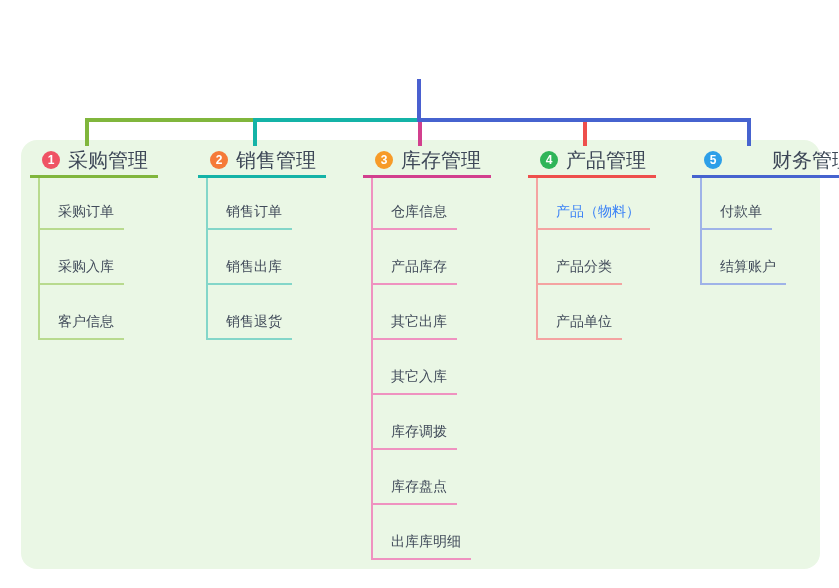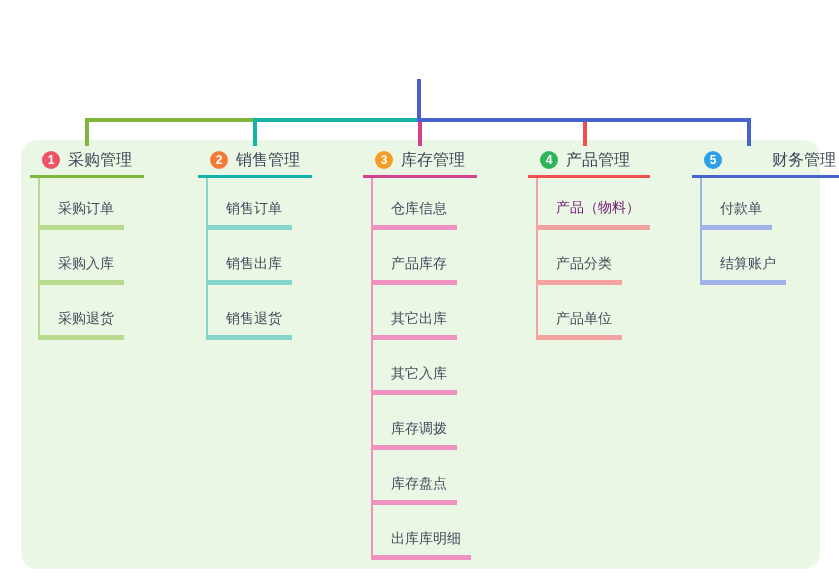--- a/index.html
+++ b/index.html
@@ -55,29 +55,29 @@
     line-height: 20px;
   }
   .badge {
     flex: 0 0 auto;
     width: 18px; height: 18px;
     border-radius: 50%;
     color: #fff;
     font-size: 12px; font-weight: bold;
     display: flex; align-items: center; justify-content: center;
   }
-  .branch-label { font-size: 16px; color: #3d4757; white-space: nowrap; text-align: center; }
+  .branch-label { font-size: 20px; color: #3d4757; white-space: nowrap; text-align: center; }
 
   .branch-items { margin-left: 8px; border-left: 2px solid #ccc; }
   .branch-item { height: 55px; display: flex; align-items: flex-end; }
   .branch-item:first-child { height: 52px; }
   .item-label {
     display: inline-block;
     padding: 0 10px 8px 18px;
-    border-bottom: 5px solid #7f1d1d;
+    border-bottom: 2px solid #7f1d1d;
     font-size: 14px;
     color: #414b5a;
     line-height: 18px;
     white-space: nowrap;
   }
 </style>
 </head>
 <body>
 
 <div id="canvas">
@@ -100,21 +100,21 @@
         <span class="branch-label" style="color: rgb(61, 71, 87);">采购管理</span>
       </div>
       <div class="branch-items" style="border-left-color: rgb(184, 218, 142);">
         <div class="branch-item">
           <span class="item-label" style="border-bottom-color: rgb(184, 218, 142); color: rgb(65, 75, 90);">采购订单</span>
         </div>
         <div class="branch-item">
           <span class="item-label" style="border-bottom-color: rgb(184, 218, 142); color: rgb(65, 75, 90);">采购入库</span>
         </div>
         <div class="branch-item">
-          <span class="item-label" style="border-bottom-color: rgb(184, 218, 142); color: rgb(65, 75, 90);">采购退货</span>
+          <span class="item-label" style="border-bottom-color: rgb(184, 218, 142); color: rgb(65, 75, 90);">客户信息</span>
         </div>
       </div>
     </div>
     <div class="branch" style="left: 198px;">
       <div class="branch-header" style="border-bottom-color: rgb(20, 179, 167);">
         <span class="badge" style="background: rgb(245, 122, 56);">2</span>
         <span class="branch-label" style="color: rgb(61, 71, 87);">销售管理</span>
       </div>
       <div class="branch-items" style="border-left-color: rgb(131, 214, 201);">
         <div class="branch-item">
@@ -157,21 +157,21 @@
         </div>
       </div>
     </div>
     <div class="branch" style="left: 528px;">
       <div class="branch-header" style="border-bottom-color: rgb(238, 79, 76);">
         <span class="badge" style="background: rgb(47, 181, 88);">4</span>
         <span class="branch-label" style="color: rgb(61, 71, 87);">产品管理</span>
       </div>
       <div class="branch-items" style="border-left-color: rgb(244, 163, 161);">
         <div class="branch-item">
-          <span class="item-label" style="border-bottom-color: rgb(244, 163, 161); color: #701a75; font-family: Liberation Mono, monospace;">产品（物料）</span>
+          <span class="item-label" style="border-bottom-color: rgb(244, 163, 161); color: #3b82f6;">产品（物料）</span>
         </div>
         <div class="branch-item">
           <span class="item-label" style="border-bottom-color: rgb(244, 163, 161); color: rgb(65, 75, 90);">产品分类</span>
         </div>
         <div class="branch-item">
           <span class="item-label" style="border-bottom-color: rgb(244, 163, 161); color: rgb(65, 75, 90);">产品单位</span>
         </div>
       </div>
     </div>
     <div class="branch" style="left: 692px;">

